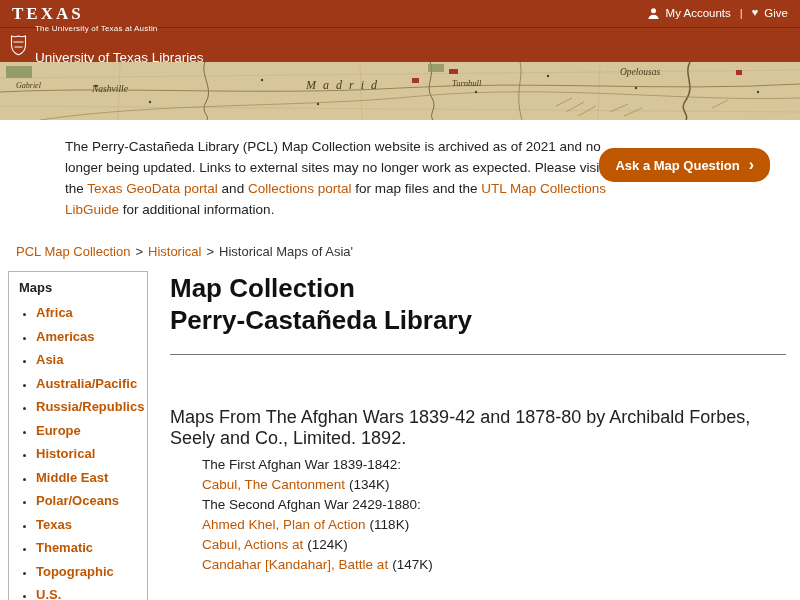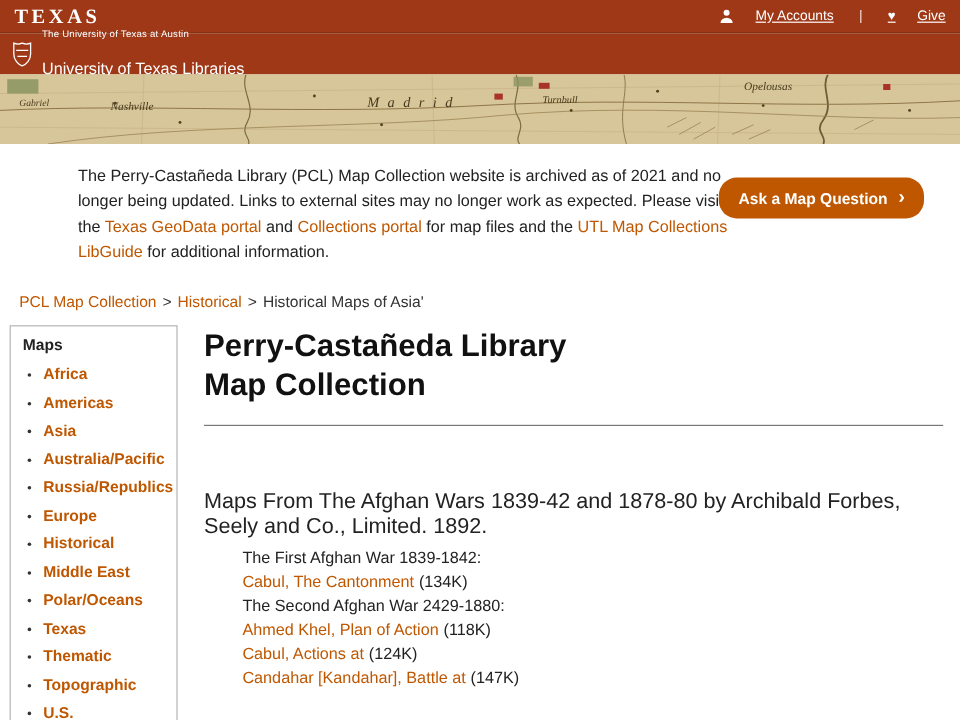--- a/index.html
+++ b/index.html
@@ -17,21 +17,21 @@
   
   .topbar{
     height:28px;background:var(--header-bg);
     display:flex;align-items:center;justify-content:space-between;
     padding:0 12px;border-bottom:1px solid rgba(0,0,0,.25);
   }
   .brand{
     font-family:"Liberation Serif", serif;color:#fff;
     font-size:17px;font-weight:bold;letter-spacing:3px;cursor:pointer;
   }
-  .topbar-right{display:flex;align-items:flex-end;gap:18px;color:#fff;font-size:11.5px;text-decoration:underline;}
+  .topbar-right{display:flex;align-items:flex-start;gap:6px;color:#fff;font-size:11.5px;}
   .topbar-right a{color:#fff;text-decoration:none;cursor:pointer;}
   .tsep{opacity:.85;margin:0 3px;}
   .heart{font-size:11px;line-height:1;}
   
   .libbar{
     height:34px;background:var(--header-bg);
     display:flex;align-items:center;gap:8px;padding:0 10px;
   }
   .lib-text{color:#fff;line-height:1.15;}
   .lib-small{font-size:8px;letter-spacing:.2px;}
@@ -191,22 +191,22 @@
         <li><a>Topographic</a></li>
         <li><a>U.S.</a></li>
 
       </ul>
 
     </div>
   </aside>
 
   <main>
     <h1 class="page-title">
+      <span>Map Collection</span>
       <span>Perry-Castañeda Library</span>
-      <span>Map Collection</span>
     </h1>
     <hr class="rule">
 
     <p class="intro">Maps From The Afghan Wars 1839-42 and 1878-80 by Archibald Forbes, Seely and Co., Limited. 1892.</p>
 
     <div class="entries">
       <div>The First Afghan War 1839-1842:</div>
       <div class="entry">
         <a>Cabul, The Cantonment</a><span class="size">(134K)</span>
       </div>

